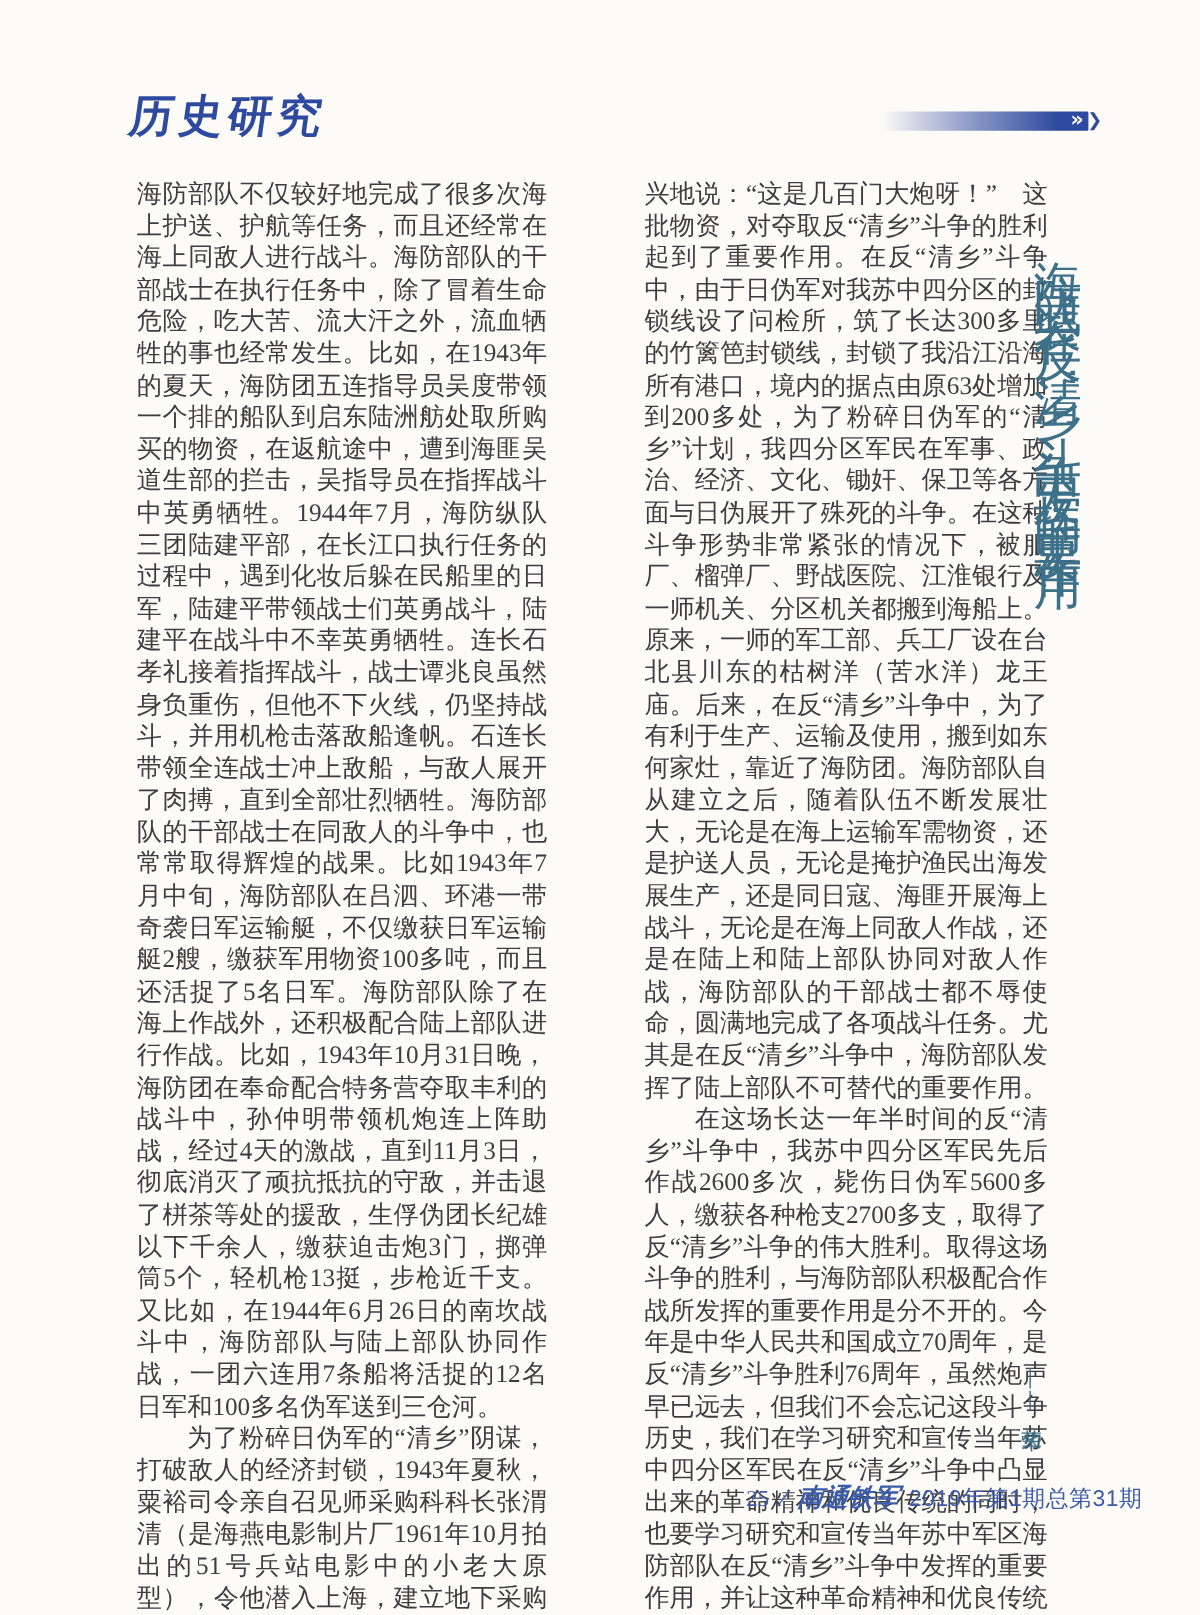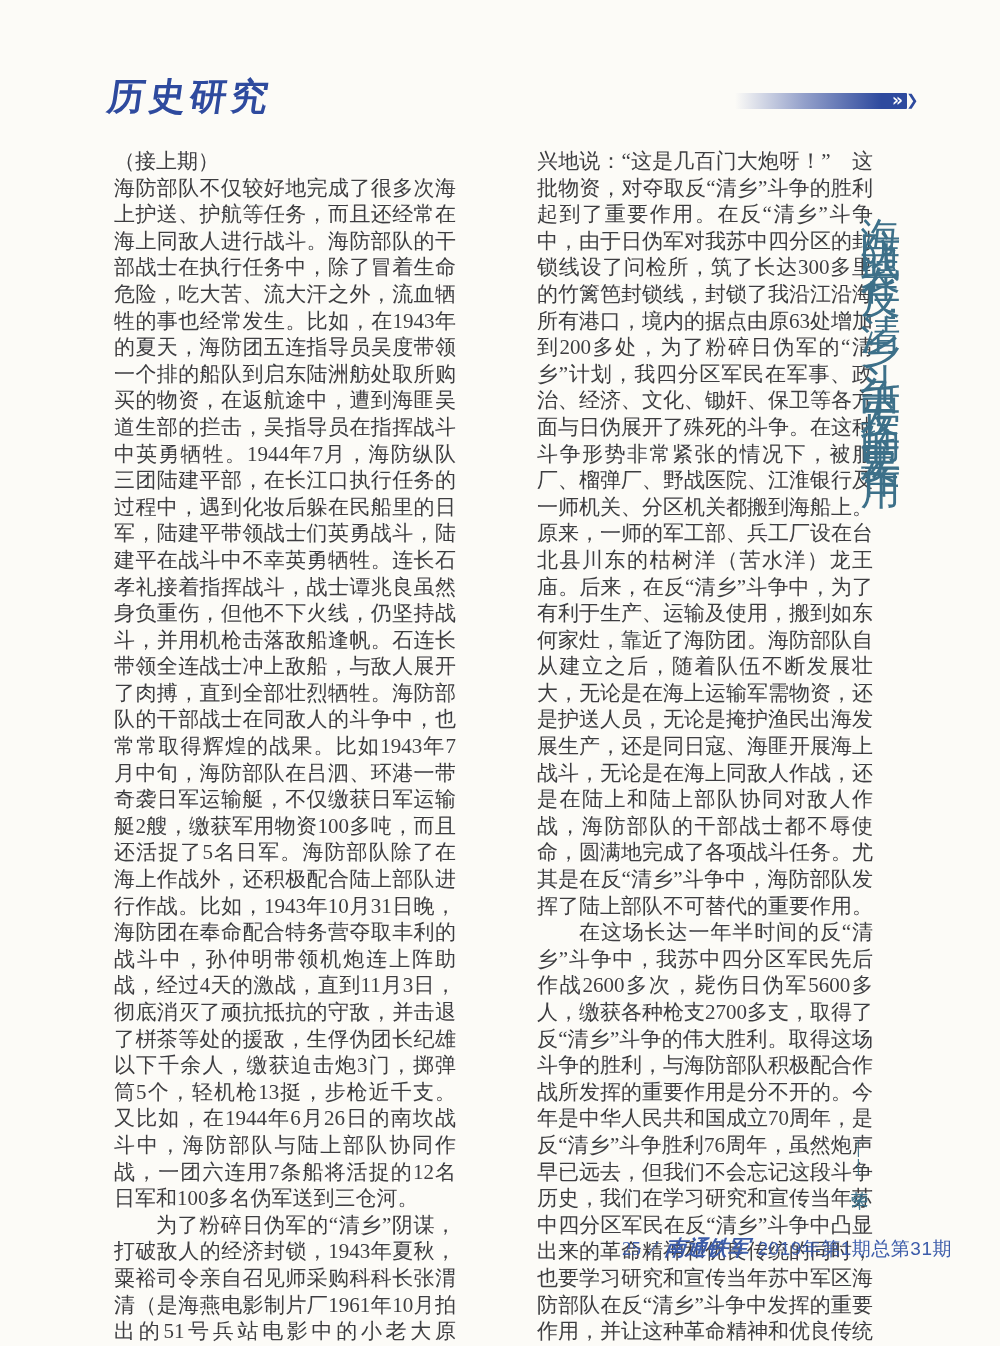--- a/index.html
+++ b/index.html
@@ -89,21 +89,20 @@
 <div class="page">
 
   <div class="section-logo">历史研究</div>
 
   <div class="header-bar">
     <span class="chev-inner">»</span>
   </div>
   <span class="chev-tip">❯</span>
 
   <div class="col col-left">
-    <p class="no-indent">（接上期）</p>
     <p class="no-indent">海防部队不仅较好地完成了很多次海上护送、护航等任务，而且还经常在海上同敌人进行战斗。海防部队的干部战士在执行任务中，除了冒着生命危险，吃大苦、流大汗之外，流血牺牲的事也经常发生。比如，在1943年的夏天，海防团五连指导员吴度带领一个排的船队到启东陆洲舫处取所购买的物资，在返航途中，遭到海匪吴道生部的拦击，吴指导员在指挥战斗中英勇牺牲。1944年7月，海防纵队三团陆建平部，在长江口执行任务的过程中，遇到化妆后躲在民船里的日军，陆建平带领战士们英勇战斗，陆建平在战斗中不幸英勇牺牲。连长石孝礼接着指挥战斗，战士谭兆良虽然身负重伤，但他不下火线，仍坚持战斗，并用机枪击落敌船逢帆。石连长带领全连战士冲上敌船，与敌人展开了肉搏，直到全部壮烈牺牲。海防部队的干部战士在同敌人的斗争中，也常常取得辉煌的战果。比如1943年7月中旬，海防部队在吕泗、环港一带奇袭日军运输艇，不仅缴获日军运输艇2艘，缴获军用物资100多吨，而且还活捉了5名日军。海防部队除了在海上作战外，还积极配合陆上部队进行作战。比如，1943年10月31日晚，海防团在奉命配合特务营夺取丰利的战斗中，孙仲明带领机炮连上阵助战，经过4天的激战，直到11月3日，彻底消灭了顽抗抵抗的守敌，并击退了栟茶等处的援敌，生俘伪团长纪雄以下千余人，缴获迫击炮3门，掷弹筒5个，轻机枪13挺，步枪近千支。又比如，在1944年6月26日的南坎战斗中，海防部队与陆上部队协同作战，一团六连用7条船将活捉的12名日军和100多名伪军送到三仓河。</p>
     <p>为了粉碎日伪军的“清乡”阴谋，打破敌人的经济封锁，1943年夏秋，粟裕司令亲自召见师采购科科长张渭清（是海燕电影制片厂1961年10月拍出的51号兵站电影中的小老大原型），令他潜入上海，建立地下采购运输小组，以做南北生意作掩护，购买我抗日根据地所需各类物资。于是，张渭清就在上海吴松口建立了地下兵站，所采购的物资有枪支、弹药、无缝钢管、电讯器材、西药、白纸和军工设备等，并用船从上海运回苏中抗日根据地。在反“清乡”斗争中，当粟裕司令看到张渭清买回来的大批无缝钢管和机床等物资时，他高</p>
   </div>
 
   <div class="col col-right">
     <p class="no-indent">兴地说：“这是几百门大炮呀！”　这批物资，对夺取反“清乡”斗争的胜利起到了重要作用。在反“清乡”斗争中，由于日伪军对我苏中四分区的封锁线设了问检所，筑了长达300多里的竹篱笆封锁线，封锁了我沿江沿海所有港口，境内的据点由原63处增加到200多处，为了粉碎日伪军的“清乡”计划，我四分区军民在军事、政治、经济、文化、锄奸、保卫等各方面与日伪展开了殊死的斗争。在这种斗争形势非常紧张的情况下，被服厂、榴弹厂、野战医院、江淮银行及一师机关、分区机关都搬到海船上。原来，一师的军工部、兵工厂设在台北县川东的枯树洋（苦水洋）龙王庙。后来，在反“清乡”斗争中，为了有利于生产、运输及使用，搬到如东何家灶，靠近了海防团。海防部队自从建立之后，随着队伍不断发展壮大，无论是在海上运输军需物资，还是护送人员，无论是掩护渔民出海发展生产，还是同日寇、海匪开展海上战斗，无论是在海上同敌人作战，还是在陆上和陆上部队协同对敌人作战，海防部队的干部战士都不辱使命，圆满地完成了各项战斗任务。尤其是在反“清乡”斗争中，海防部队发挥了陆上部队不可替代的重要作用。</p>
     <p>在这场长达一年半时间的反“清乡”斗争中，我苏中四分区军民先后作战2600多次，毙伤日伪军5600多人，缴获各种枪支2700多支，取得了反“清乡”斗争的伟大胜利。取得这场斗争的胜利，与海防部队积极配合作战所发挥的重要作用是分不开的。今年是中华人民共和国成立70周年，是反“清乡”斗争胜利76周年，虽然炮声早已远去，但我们不会忘记这段斗争历史，我们在学习研究和宣传当年苏中四分区军民在反“清乡”斗争中凸显出来的革命精神和优良传统的同时，也要学习研究和宣传当年苏中军区海防部队在反“清乡”斗争中发挥的重要作用，并让这种革命精神和优良传统代代相传，发扬光大。</p>
 
   </div>
 

